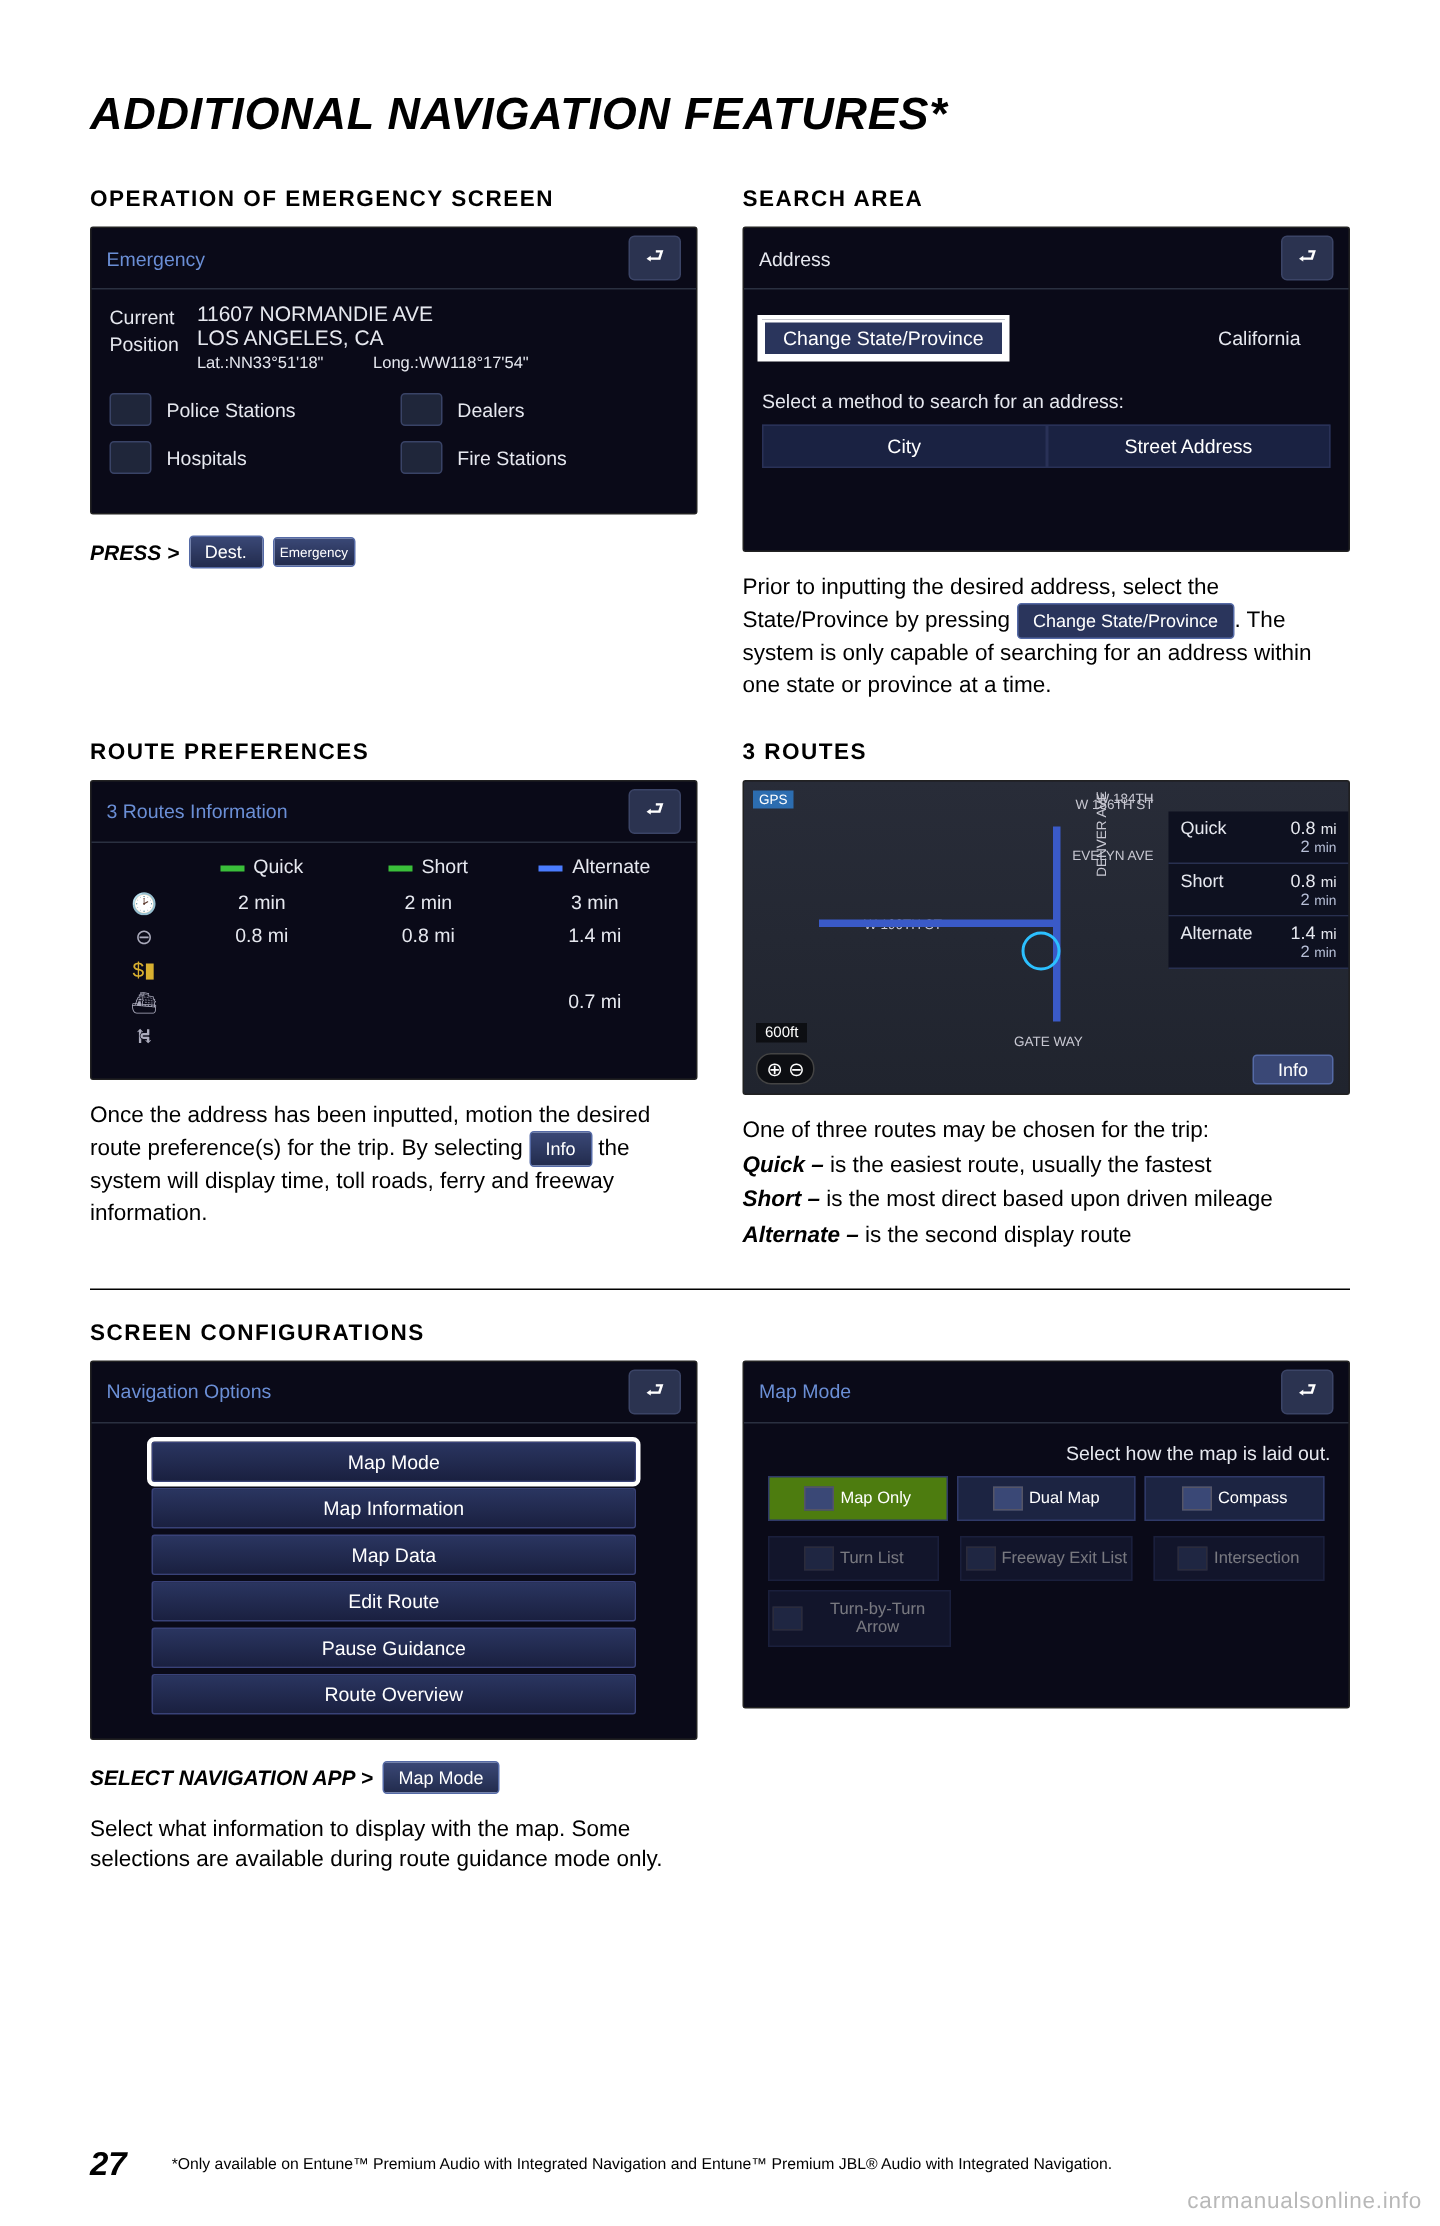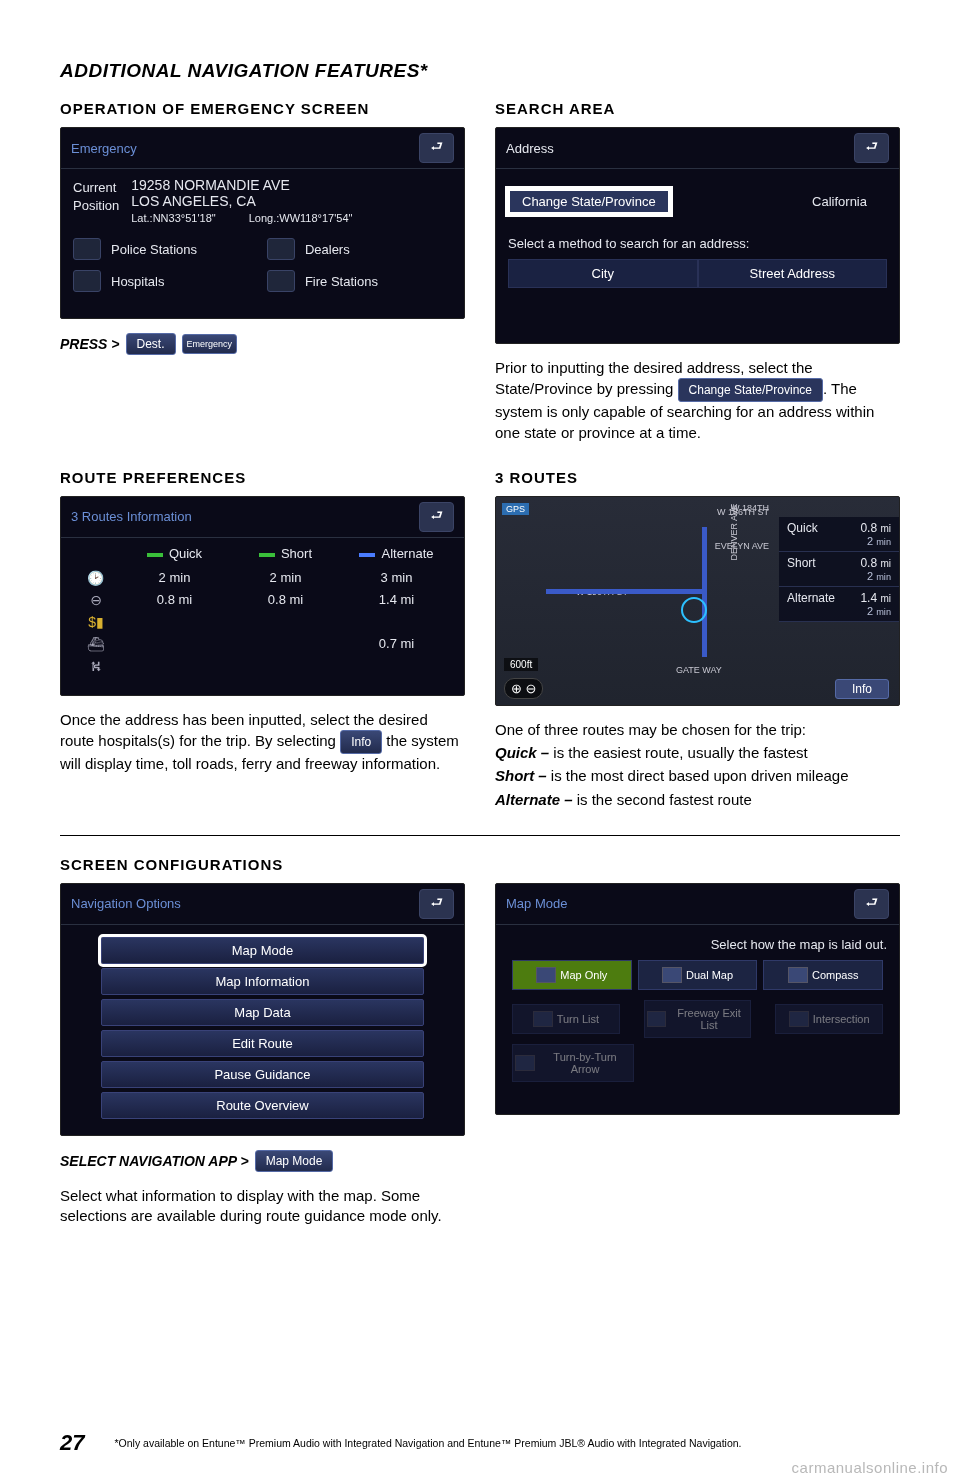--- a/index.html
+++ b/index.html
@@ -1,18 +1,18 @@
 <!DOCTYPE html>
 <html><head>
 <meta charset="utf-8">
 <style>
   * { box-sizing: border-box; margin: 0; padding: 0; }
   body { background: #fff; font-family: Arial, Helvetica, sans-serif; color: #000; width: 960px; margin: 0 auto; }
   .page { padding: 60px 60px 20px 60px; position: relative; height: 1484px; }
-  .page-title { font-weight: 900; font-style: italic; font-size: 19px; letter-spacing: 0.5px; margin-bottom: 18px; }
+  .page-title { font-weight: 900; font-style: italic; font-size: 30px; letter-spacing: 0.5px; margin-bottom: 30px; }
   .cols { display: flex; gap: 30px; }
   .col { flex: 1; }
   .section-title { font-weight: 900; font-size: 15px; letter-spacing: 1px; margin-bottom: 10px; }
 
   .screenshot { background: #0a0a18; color: #e6e8ef; border: 1px solid #222; border-radius: 2px; font-size: 13px; font-family: Arial, sans-serif; }
   .ss-header { display: flex; justify-content: space-between; align-items: center; padding: 5px 10px; border-bottom: 1px solid #2a3040; }
   .ss-header.blue { color: #6b8fd6; }
   .ss-body { padding: 8px 12px 16px 12px; }
   .back-btn { background: #2b3350; border: 1px solid #3b4466; border-radius: 4px; padding: 2px 10px; font-size: 14px; color: #fff; }
 
@@ -60,21 +60,21 @@
   .nav-opts { padding: 8px 40px 12px 40px; }
   .nav-opt-btn { display: block; text-align: center; background: linear-gradient(#2a3560,#1a2040); border: 1px solid #394278; padding: 5px 0; margin: 4px 0; font-size: 13px; color: #fff; border-radius: 2px; }
   .nav-opt-highlight { outline: 3px solid #fff; }
 
   
   .mm-grid { display: flex; gap: 6px; margin: 8px 0 10px 0; padding: 0 4px; }
   .mm-btn { flex: 1; background: #1c2442; border: 1px solid #2f3968; padding: 6px 2px; font-size: 11px; text-align: center; color: #fff; display:flex; align-items:center; gap:4px; justify-content:center; }
   .mm-btn.active { background: #4d7c0f; }
   .mm-icon { width: 20px; height: 16px; background: #3a4876; border: 1px solid #556; }
   .mm-dim { opacity: 0.45; }
-  .mm-grid2 { display: flex; gap: 24px; padding: 0 4px; align-items: center; }
+  .mm-grid2 { display: flex; gap: 14px; padding: 0 4px; align-items: center; }
 
   .body-text { font-size: 15px; line-height: 1.35; margin: 14px 0 0 0; font-family: Arial, sans-serif; }
   .press-line { font-weight: 900; font-style: italic; font-size: 14px; display: flex; align-items: center; gap: 6px; margin-top: 14px;}
   .inline-btn { display: inline-block; background: linear-gradient(#3a4876,#222b4d); color: #fff; font-style: normal; font-weight: normal; font-size: 12px; padding: 3px 10px; border: 1px solid #556aa6; border-radius: 3px; }
   .inline-btn.emg { font-size: 9px; padding: 4px 4px; }
   .inline-btn.csp { background: #2a355c; }
 
   .hr-divider { border: none; border-top: 1.5px solid #000; margin: 22px 0 20px 0; }
 
   .footer { position: absolute; bottom: 28px; left: 60px; right: 60px; display: flex; align-items: center; gap: 30px; }
@@ -100,21 +100,21 @@
           <span>Emergency</span>
           <span class="back-btn">⮐</span>
         </div>
         <div class="ss-body">
           <div class="emg-pos">
             <div class="emg-pos-label">
               <div>Current</div>
               <div>Position</div>
             </div>
             <div class="emg-pos-val">
-              <div>19258 NORMANDIE AVE</div>
+              <div>11607 NORMANDIE AVE</div>
               <div>LOS ANGELES, CA</div>
               <div style="font-size:11px;margin-top:3px;">
                 <span>Lat.:NN33°51'18"</span>
                 <span style="margin-left:30px;">Long.:WW118°17'54"</span>
               </div>
             </div>
           </div>
           <div class="emg-row-icons">
             <div class="emg-item">
                 <div class="emg-icon"></div>
@@ -210,21 +210,21 @@
             </div>
           <div class="rp-row">
               <div class="rp-lefticon">⛕</div>
               <div class="rp-cell"></div>
               <div class="rp-cell"></div>
               <div class="rp-cell"></div>
             </div>
         </div>
       </div>
       <p class="body-text">
-        <span>Once the address has been inputted, select the desired route hospitals(s) for the trip. By selecting </span><span class="inline-btn">Info</span><span> the system will display time, toll roads, ferry and freeway information.</span>
+        <span>Once the address has been inputted, motion the desired route preference(s) for the trip. By selecting </span><span class="inline-btn">Info</span><span> the system will display time, toll roads, ferry and freeway information.</span>
       </p>
     </div>
 
     <div class="col">
       <h2 class="section-title">3 ROUTES</h2>
       <div class="screenshot map-ss">
         <div class="map-bg"></div>
         <div class="map-text" style="top:6px; right:130px;">W 184TH</div>
         <div class="map-text" style="top:10px; right:130px;">W 186TH ST</div>
         <div class="map-text" style="top:44px; right:130px;">EVELYN AVE</div>
@@ -259,21 +259,21 @@
             </div>
         </div>
         <div class="scale">600ft</div>
         <div class="zoom-ctrl"><span>⊕</span> <span>⊖</span></div>
         <div class="info-btn-map">Info</div>
       </div>
       <div class="body-text">
         <div class="desc-line">One of three routes may be chosen for the trip:</div>
         <div class="desc-line"><span class="desc-b">Quick – </span><span>is the easiest route, usually the fastest</span></div>
         <div class="desc-line"><span class="desc-b">Short – </span><span>is the most direct based upon driven mileage</span></div>
-        <div class="desc-line"><span class="desc-b">Alternate – </span><span>is the second fastest route</span></div>
+        <div class="desc-line"><span class="desc-b">Alternate – </span><span>is the second display route</span></div>
       </div>
     </div>
   </div>
 
   <hr class="hr-divider">
 
   <h2 class="section-title">SCREEN CONFIGURATIONS</h2>
   <div class="cols">
     <div class="col">
       <div class="screenshot">

